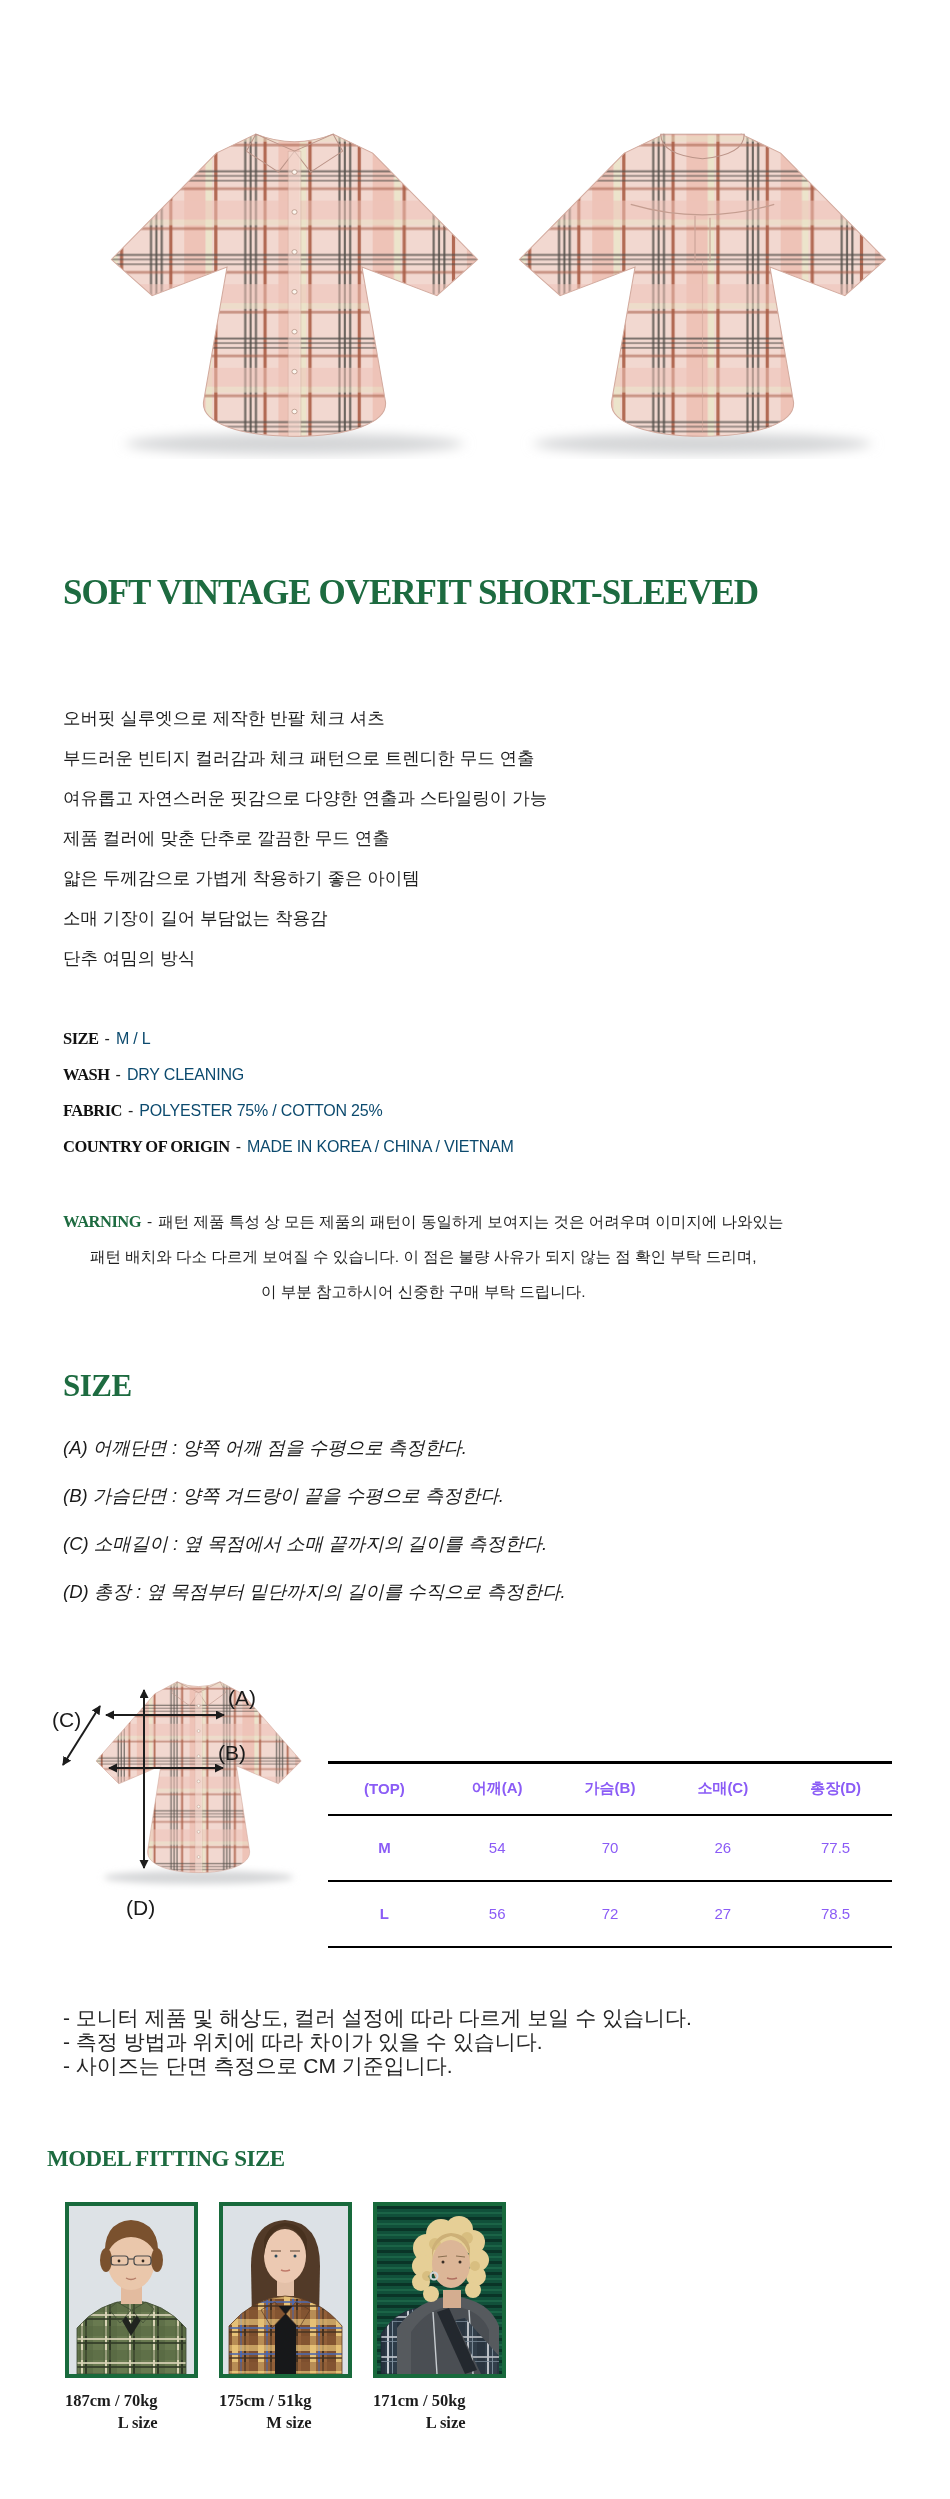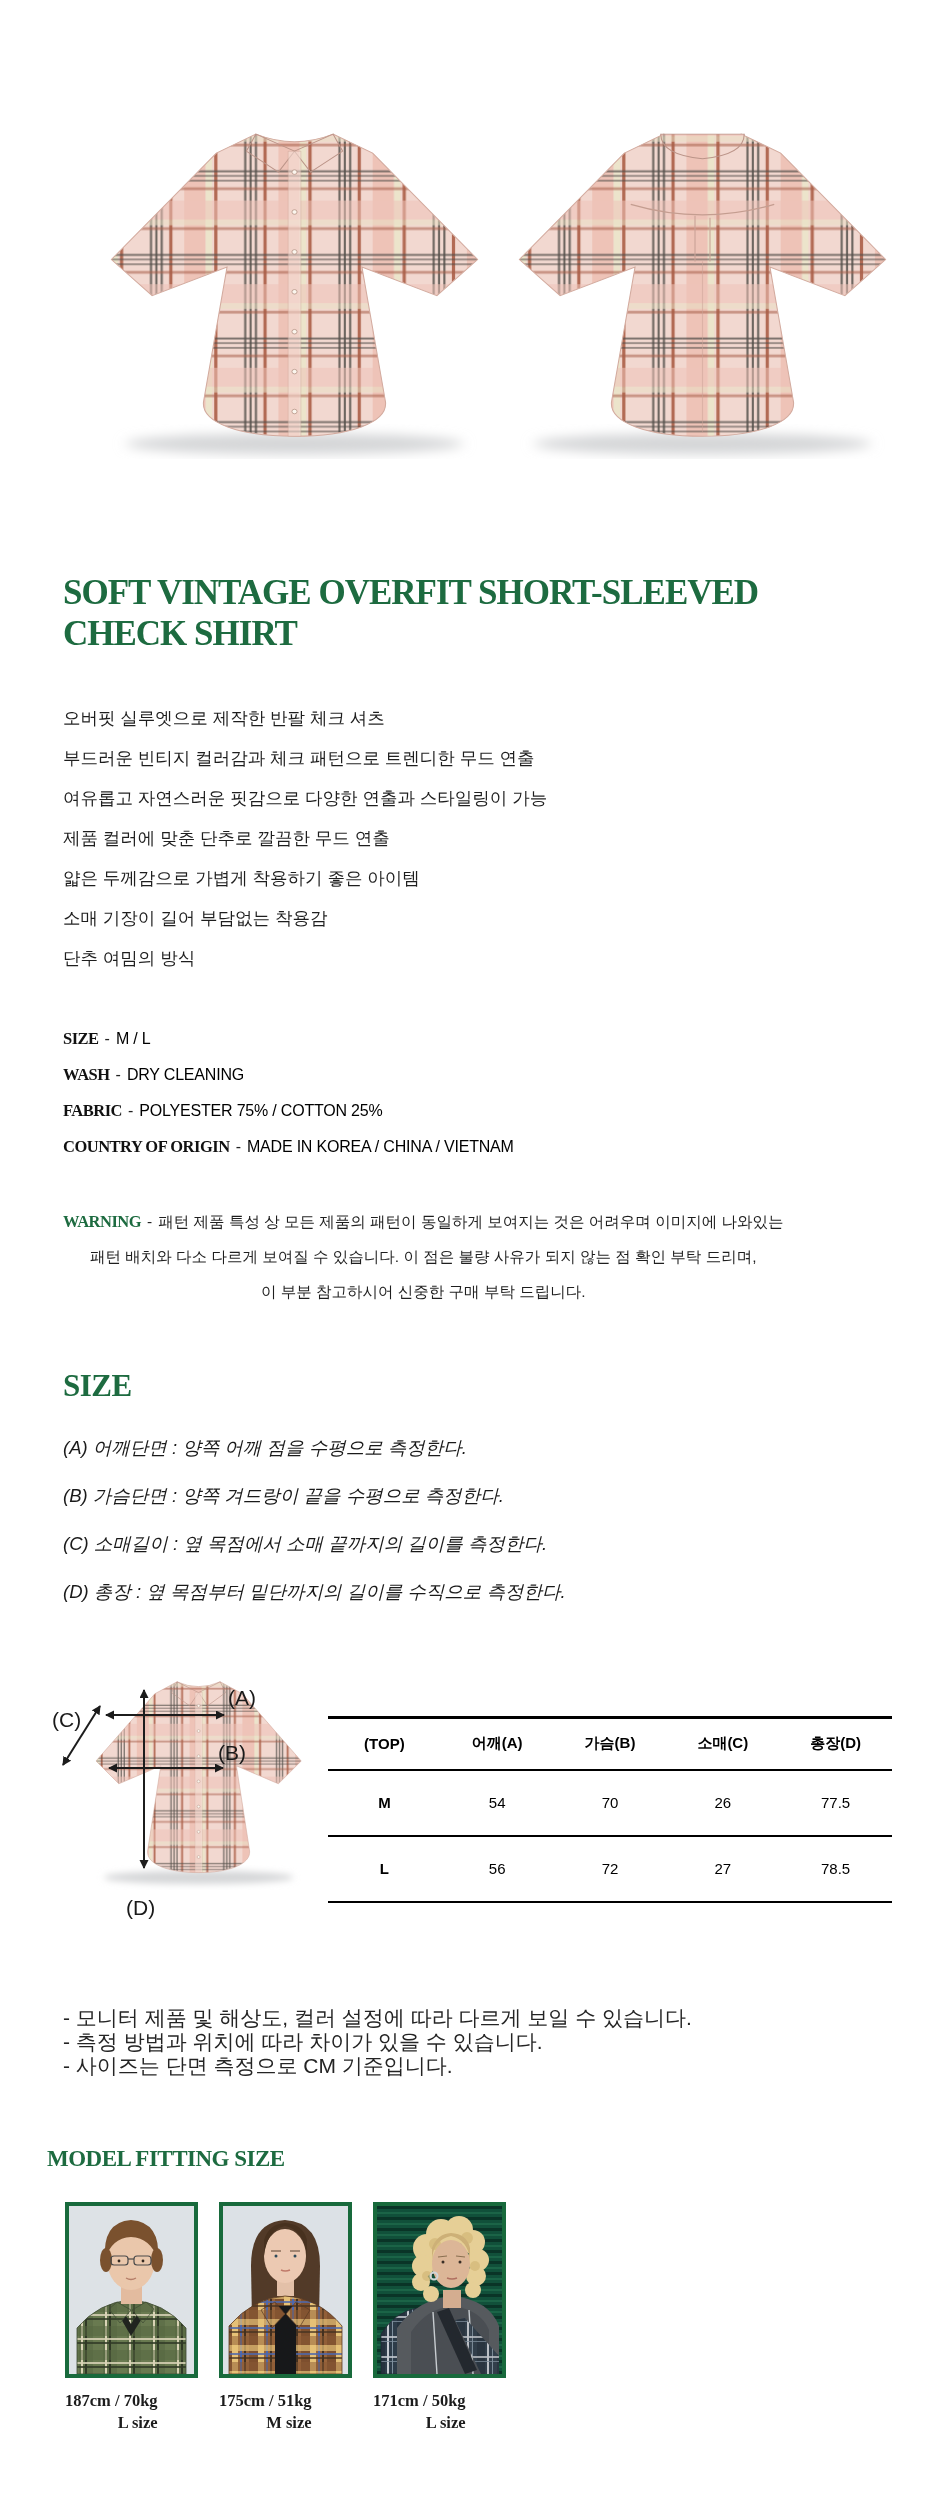--- a/index.html
+++ b/index.html
@@ -7,27 +7,27 @@
         font-family:"Liberation Sans","DejaVu Sans",sans-serif;color:#1f1f1f;}
   .abs{position:absolute;}
   .title{font-family:"Liberation Serif","DejaVu Serif",serif;font-weight:bold;
          font-size:35px;line-height:41px;letter-spacing:-1px;color:#1d6b40;}
   .desc-line{font-size:17.5px;line-height:40px;white-space:nowrap;color:#1e1e1e;}
   .detail-row{font-size:16px;white-space:nowrap;height:36px;line-height:22px;}
   .dlabel{font-family:"Liberation Serif","DejaVu Serif",serif;font-weight:bold;
           font-size:16.5px;letter-spacing:-0.5px;color:#111;}
   .dlabel.green{color:#1d6b40;}
   .dsep{margin:0 6px;color:#222;}
-  .dvalue{font-size:16px;letter-spacing:-0.2px;color:#000000;}
+  .dvalue{font-size:16px;letter-spacing:-0.2px;color:#0c4a6e;}
   .warn{font-size:15.5px;line-height:35px;color:#1e1e1e;white-space:nowrap;text-align:center;}
   .h-green{font-family:"Liberation Serif","DejaVu Serif",serif;font-weight:bold;
            color:#1d6b40;letter-spacing:-0.5px;}
   .size-item{font-size:18.5px;line-height:48px;white-space:nowrap;color:#1a1a1a;font-style:italic;}
   .size-table{border-collapse:collapse;width:564px;table-layout:fixed;
-              font-size:15px;color:#000000;border-top:3px solid #000;}
+              font-size:15px;color:#8b5cf6;border-top:3px solid #000;margin-top:45px;}
   .size-table thead tr{height:52px;border-bottom:2px solid #000;}
   .size-table tbody tr{height:66px;border-bottom:2px solid #000;}
   .size-table th{font-weight:bold;text-align:center;}
   .size-table td{text-align:center;}
   .size-table td.rowhead{font-weight:bold;}
   .note-line{font-size:21px;line-height:24px;white-space:nowrap;color:#242424;}
   .photo{width:125px;height:168px;border:4px solid #186a3c;background:#dde2e6;}
   .caption{font-family:"Liberation Serif","DejaVu Serif",serif;font-weight:bold;
            font-size:16.5px;line-height:22px;color:#1c1c1c;white-space:nowrap;text-align:right;}
   svg text{font-family:"Liberation Sans","DejaVu Sans",sans-serif;}
@@ -132,21 +132,20 @@
 
   <svg class="abs" style="left:90px;top:117px" width="409" height="342" viewBox="0 0 382 360" preserveAspectRatio="none">
     <use href="#shirt-front-g"></use>
   </svg>
   <svg class="abs" style="left:498px;top:117px" width="409" height="342" viewBox="0 0 382 360" preserveAspectRatio="none">
     <use href="#shirt-back-g"></use>
   </svg>
 
   <div class="abs title" style="left:63px;top:572px">
     <div>SOFT VINTAGE OVERFIT SHORT-SLEEVED</div>
-    <div>CHECK SHIRT</div>
   </div>
 
   <div class="abs" style="left:63px;top:698px">
     <div class="desc-line">오버핏 실루엣으로 제작한 반팔 체크 셔츠</div>
     <div class="desc-line">부드러운 빈티지 컬러감과 체크 패턴으로 트렌디한 무드 연출</div>
     <div class="desc-line">여유롭고 자연스러운 핏감으로 다양한 연출과 스타일링이 가능</div>
     <div class="desc-line">제품 컬러에 맞춘 단추로 깔끔한 무드 연출</div>
     <div class="desc-line">얇은 두께감으로 가볍게 착용하기 좋은 아이템</div>
     <div class="desc-line">소매 기장이 길어 부담없는 착용감</div>
     <div class="desc-line">단추 여밈의 방식</div>

